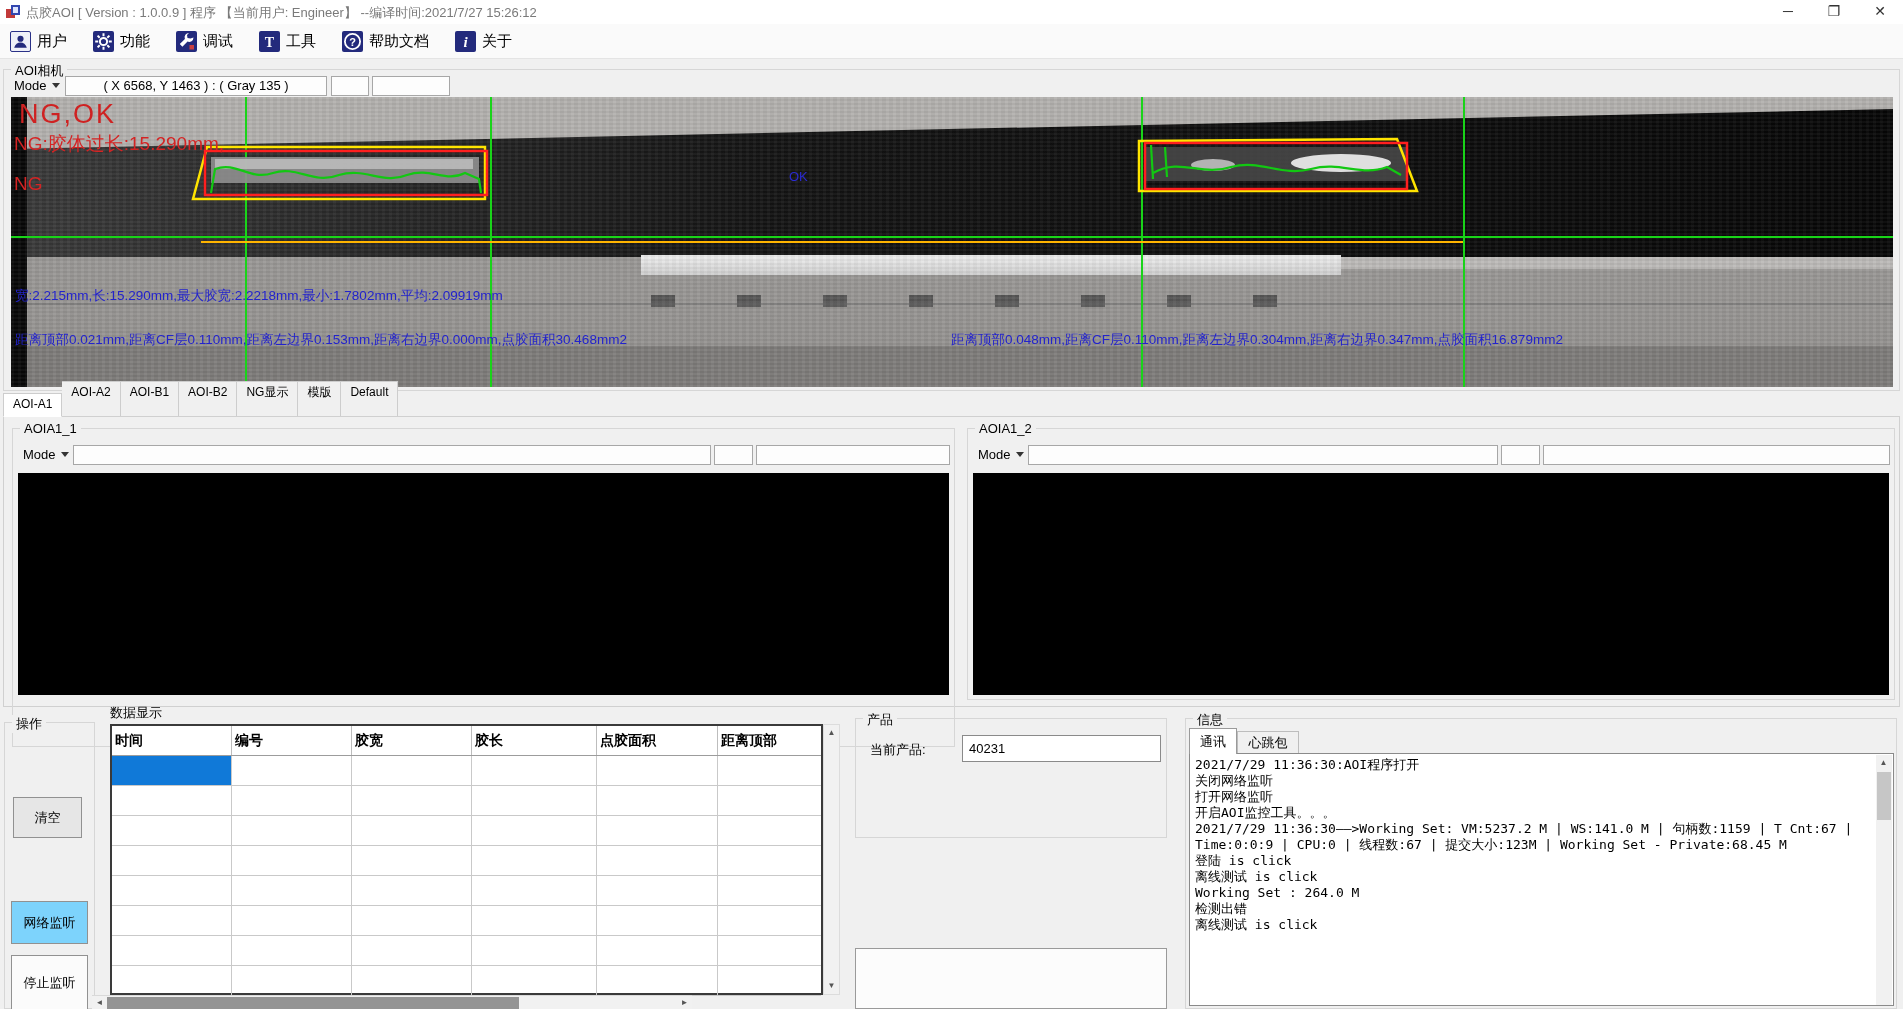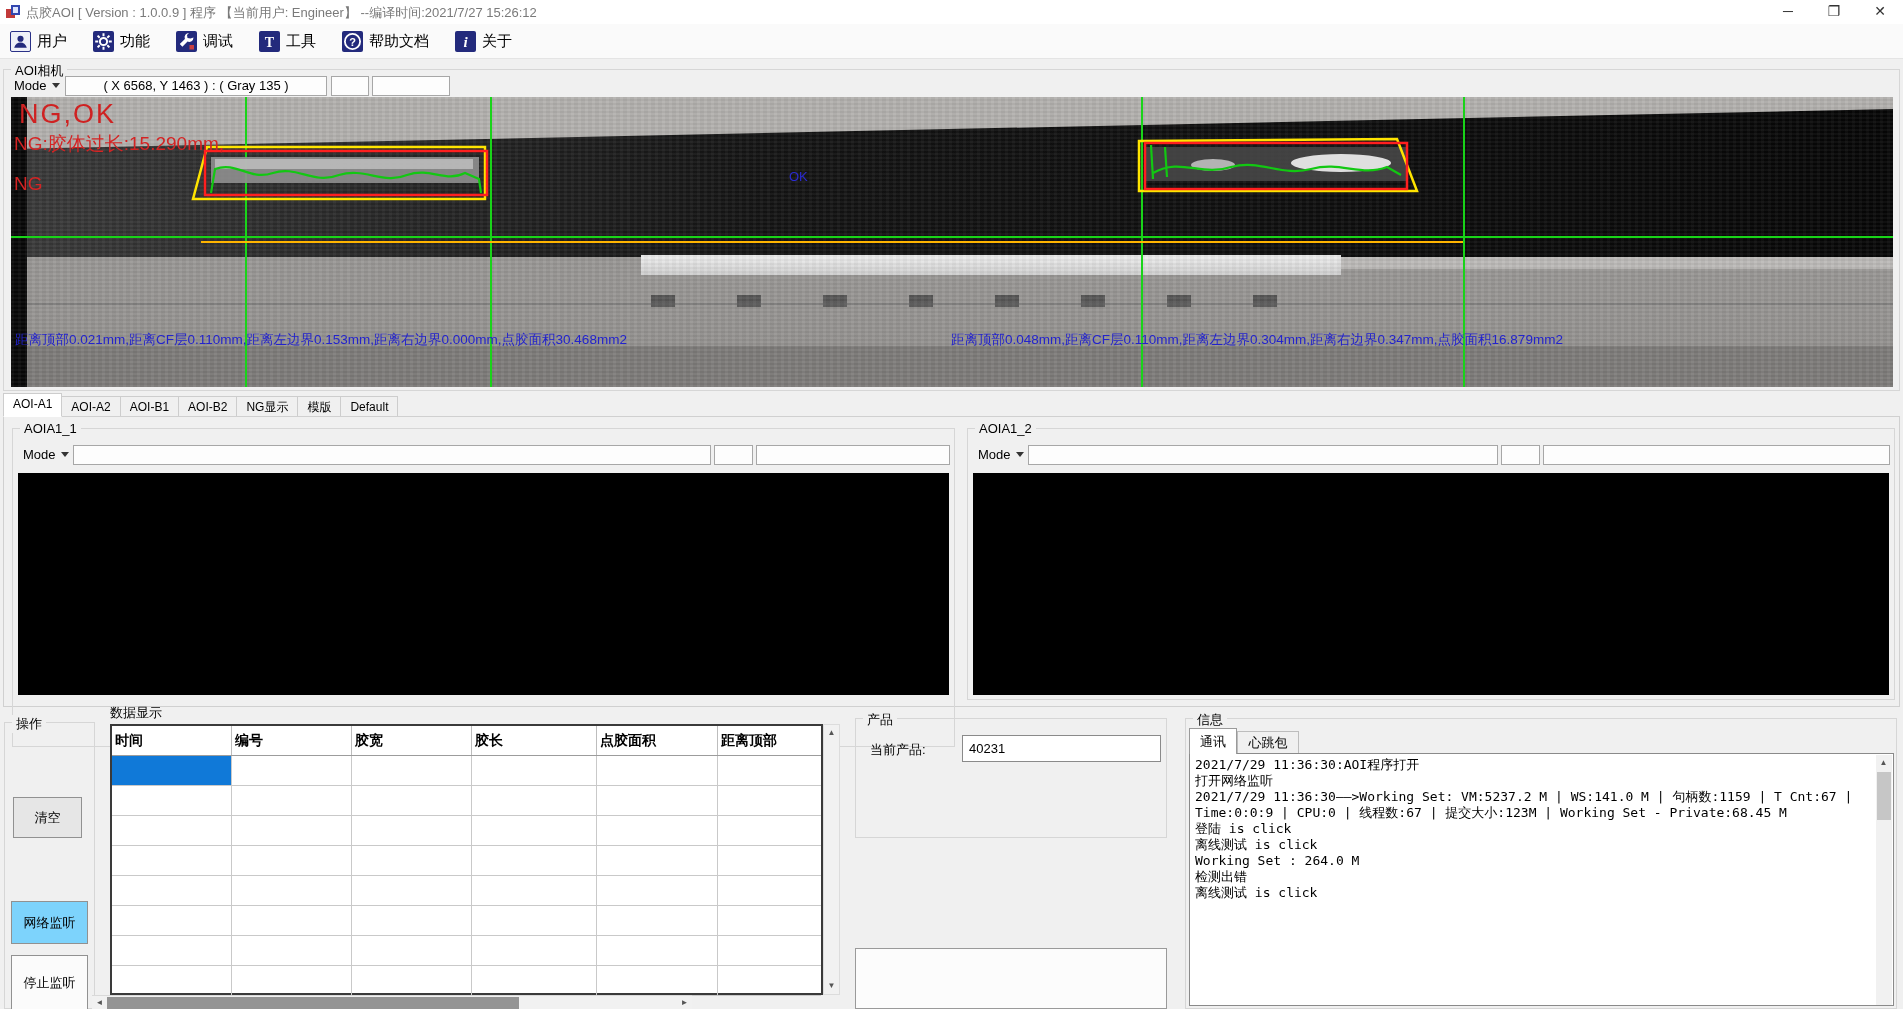--- a/index.html
+++ b/index.html
@@ -53,21 +53,21 @@
   .yline-h { position:absolute; left:190px; top:144px; width:1262px; height:2px; background:#ffb400; }
   .roi { position:absolute; }
   .ov-text { position:absolute; white-space:nowrap; }
   #ov-status { left:8px; top:2px; font-size:27px; letter-spacing:2px; color:#cf2222; }
   #ov-reason { left:3px; top:34px; font-size:19px; color:#d42424; }
   #ov-ng { left:3px; top:76px; font-size:19px; color:#d42424; }
   #ov-ok { left:778px; top:72px; font-size:13px; color:#2a2ad0; }
   .blue-line { font-size:13.5px; color:#2323cc; }
   
   #view-tabs { position:absolute; left:3px; top:393px; height:24px; display:flex; align-items:flex-end; }
-  .vtab { height:21px; line-height:20px; padding:0 9px; font-size:12px; background:#f0f0f0;
+  .vtab { height:36px; line-height:20px; padding:0 9px; font-size:12px; background:#f0f0f0;
           border:1px solid #cdcdcd; border-left:none; }
   .vtab:first-child { border-left:1px solid #cdcdcd; }
   .vtab.active { height:24px; background:#ffffff; border-bottom:1px solid #ffffff; border-left:1px solid #cdcdcd; position:relative; z-index:2; }
   #tab-frame { position:absolute; left:3px; top:416px; width:1897px; height:291px; border:1px solid #d0d0d0; background:#f0f0f0; }
   
   #panel-left  { left:12px; top:428px; width:943px; height:319px; }
   #panel-right { left:967px; top:428px; width:928px; height:272px; }
   .panel-black { position:absolute; left:5px; top:44px; background:#000; }
   
   #op-group { left:4px; top:722px; width:91px; height:287px; }
@@ -215,20 +215,21 @@
         <ellipse cx="84" cy="32" rx="22" ry="6" fill="#cfcfcf" opacity="0.8"></ellipse>
         <polygon points="10,58 10,8 268,6 288,58" fill="none" stroke="#ffe400" stroke-width="2.5"></polygon>
         <rect x="16" y="10" width="262" height="46" fill="none" stroke="#ff1f1f" stroke-width="2.5"></rect>
         <path d="M22 12 L24 46 M36 14 L38 44 M24 40 C52 24 72 44 102 34 C132 26 152 44 182 36 C212 28 232 44 258 34 L272 42" fill="none" stroke="#12c812" stroke-width="2.2"></path>
       </svg>
 
       <div class="ov-text" id="ov-status">NG,OK</div>
       <div class="ov-text" id="ov-reason">NG:胶体过长:15.290mm,</div>
       <div class="ov-text" id="ov-ng">NG</div>
       <div class="ov-text" id="ov-ok">OK</div>
+      <div class="ov-text blue-line" style="left:4px; top:190px;">宽:2.215mm,长:15.290mm,最大胶宽:2.2218mm,最小:1.7802mm,平均:2.09919mm</div>
       <div class="ov-text blue-line" style="left:4px; top:234px;">距离顶部0.021mm,距离CF层0.110mm,距离左边界0.153mm,距离右边界0.000mm,点胶面积30.468mm2</div>
       <div class="ov-text blue-line" style="left:940px; top:234px;">距离顶部0.048mm,距离CF层0.110mm,距离左边界0.304mm,距离右边界0.347mm,点胶面积16.879mm2</div>
     </div>
   </div>
 
   <div id="view-tabs">
     <div class="vtab active">AOI-A1</div>
     <div class="vtab">AOI-A2</div>
     <div class="vtab">AOI-B1</div>
     <div class="vtab">AOI-B2</div>
@@ -363,21 +364,23 @@
   </div>
 
   <div id="empty-box"></div>
 
   <div class="grp" id="info-group">
     <span class="grp-label">信息</span>
     <div class="itab" id="itab-comm">通讯</div>
     <div class="itab" id="itab-heart">心跳包</div>
     <div id="info-log">
       <div class="log-line">2021/7/29 11:36:30:AOI程序打开</div>
+      <div class="log-line">关闭网络监听</div>
       <div class="log-line">打开网络监听</div>
+      <div class="log-line">开启AOI监控工具。。。</div>
       <div class="log-line">2021/7/29 11:36:30——&gt;Working Set: VM:5237.2 M | WS:141.0 M | 句柄数:1159 | T Cnt:67 |</div>
       <div class="log-line">Time:0:0:9 | CPU:0 | 线程数:67 | 提交大小:123M  | Working Set - Private:68.45 M</div>
       <div class="log-line">登陆 is click</div>
       <div class="log-line">离线测试 is click</div>
       <div class="log-line">Working Set : 264.0 M</div>
       <div class="log-line">检测出错</div>
       <div class="log-line">离线测试 is click</div>
       <div id="log-scroll">
         <div class="sb-arrow" style="top:0;">▲</div>
         <div id="log-thumb"></div>

